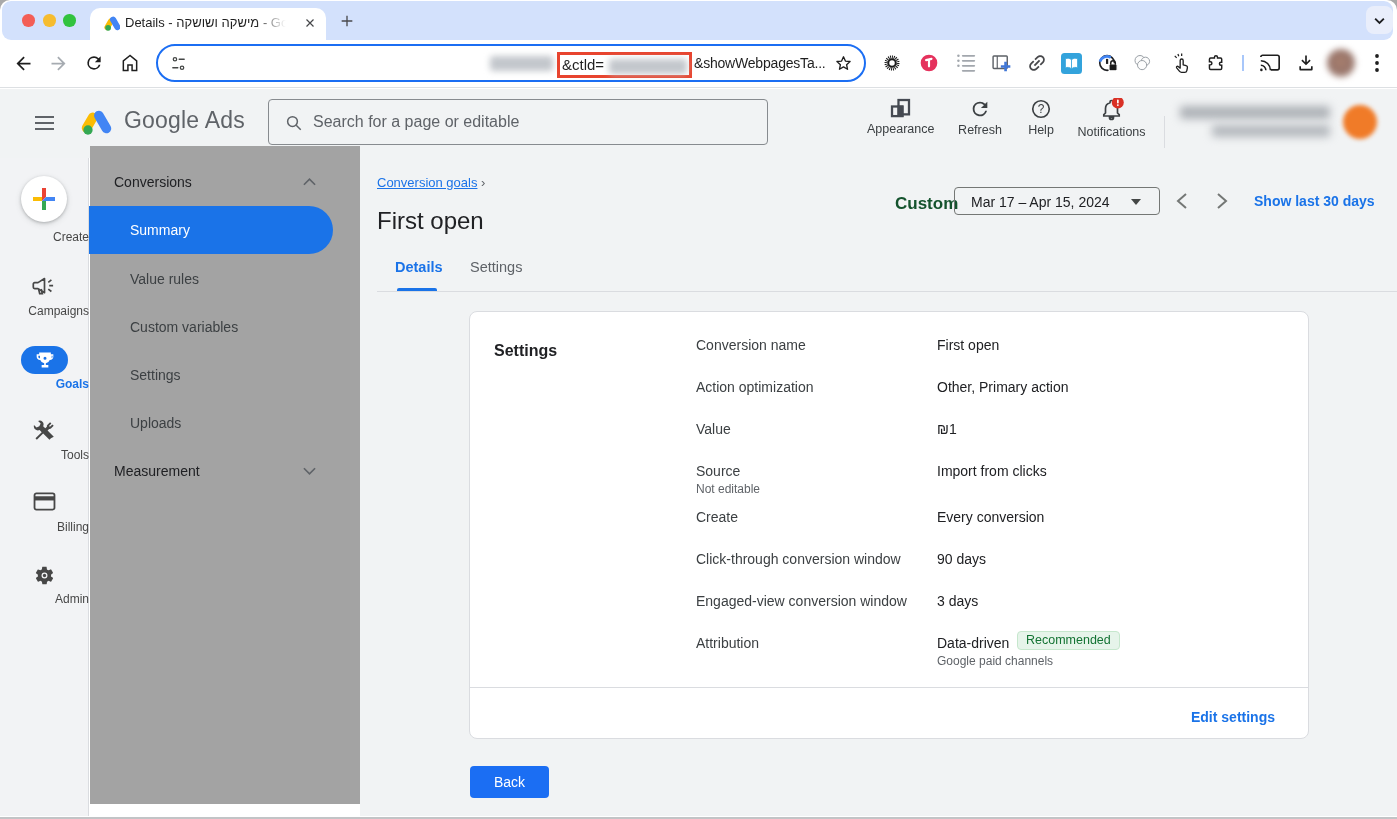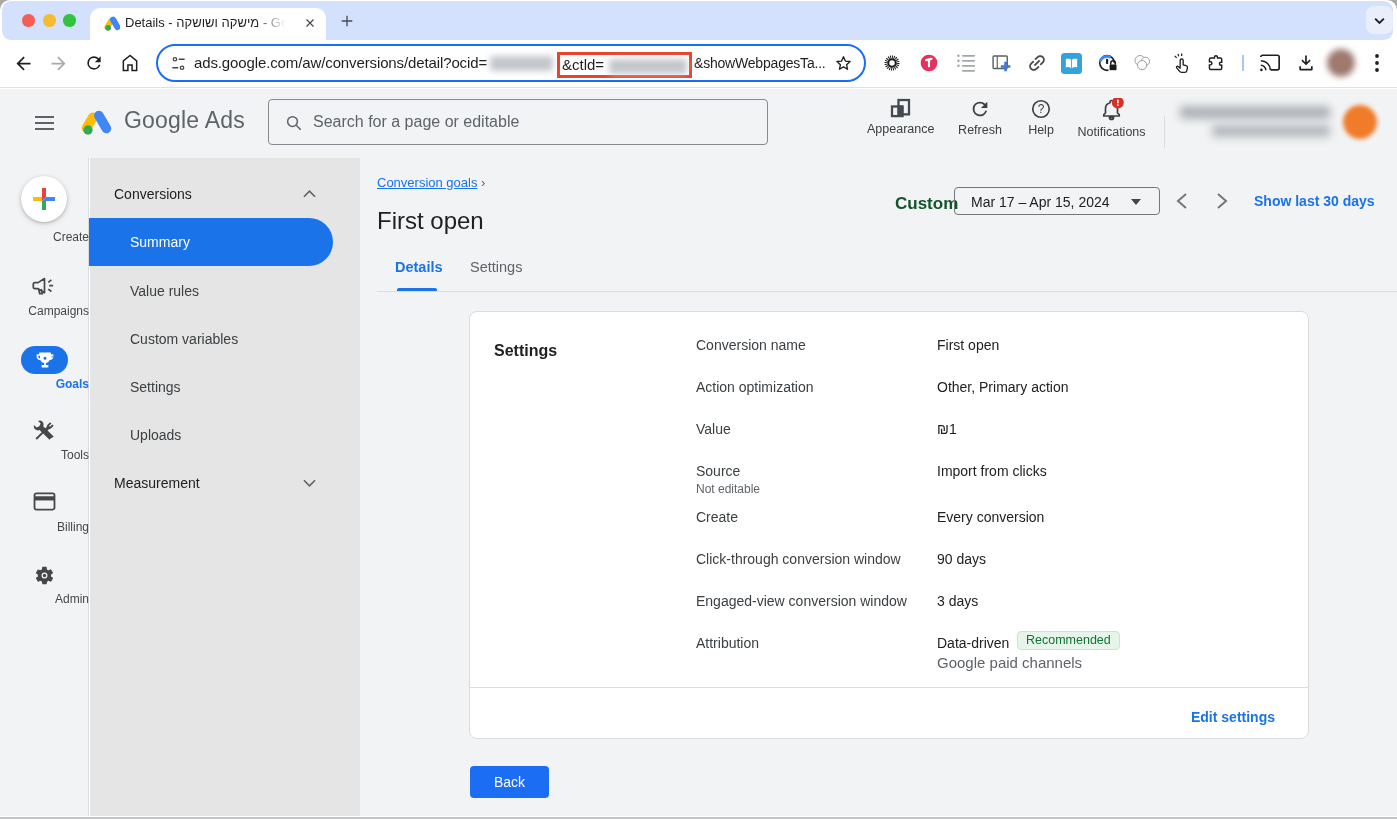--- a/index.html
+++ b/index.html
@@ -21,21 +21,21 @@
   #redbox { position:absolute; left:399px; top:6px; width:135px; height:26px; border:3px solid #e8442e; }
   
   #adshead { position:absolute; left:0; top:89px; width:1397px; height:69px; background:#f1f3f4; }
   #gsearch { position:absolute; left:268px; top:10px; width:500px; height:46px; border:1px solid #878b8f; border-radius:4px; color:#5f6368; font-size:16px; line-height:44px; }
   .hicon { position:absolute; top:9px; text-align:center; color:#3c4043; }
   .hlabel { font-size:12.5px; color:#3c4043; margin-top:3px; }
   
   #rail { position:absolute; left:0; top:158px; width:89px; height:658px; background:#f2f3f5; border-right:1px solid #dadce0; }
   .railitem { position:absolute; width:89px; text-align:right; font-size:12px; color:#474747; }
   
-  #subnav { position:absolute; left:90px; top:158px; width:270px; height:658px; background:#e5e5e5; }
+  #subnav { position:absolute; left:90px; top:146px; width:270px; height:658px; background:#a3a3a3; }
   .navhead { position:absolute; left:24px; font-size:14px; color:#202124; }
   .navitem { position:absolute; left:40px; font-size:14px; color:#3c4043; }
   #sumpill { position:absolute; left:-1px; top:60px; width:244px; height:48px; background:#1a73e8; border-radius:0 24px 24px 0; color:#fff; font-size:14px; line-height:48px; padding-left:41px; }
   
   #main { position:absolute; left:360px; top:158px; width:1037px; height:658px; background:#f1f3f4; }
   #card { position:absolute; left:109px; top:153px; width:840px; height:428px; background:#fff; border:1px solid #dadce0; border-radius:8px; }
   .rowlabel { position:absolute; left:226px; font-size:14px; color:#3c4043; }
   .rowval { position:absolute; left:467px; font-size:14px; color:#202124; }
   .subgray { font-size:12px; color:#5f6368; }
   #backbtn { position:absolute; left:110px; top:608px; width:79px; height:32px; background:#1b6ef3; border-radius:4px; color:#fff; font-size:14px; text-align:center; line-height:32px; }
@@ -84,21 +84,20 @@
     <svg class="abs" style="left:120px; top:13px;" width="20" height="20" viewBox="0 0 24 24">
         <path d="M12 3 L4 9.5 V21 H9.5 V14.5 H14.5 V21 H20 V9.5 Z" fill="none" stroke="#1f1f1f" stroke-width="1.8"></path>
       </svg>
     <div id="omni">
       <svg class="abs" style="left:12px; top:9px;" width="17" height="17" viewBox="0 0 24 24" fill="#444746">
           <circle cx="7" cy="6" r="2.4" fill="none" stroke="#444746" stroke-width="1.8"></circle>
           <rect x="12" y="5" width="9" height="2" rx="1"></rect>
           <rect x="3" y="17" width="9" height="2" rx="1"></rect>
           <circle cx="17" cy="18" r="2.4" fill="none" stroke="#444746" stroke-width="1.8"></circle>
         </svg>
-      <div class="abs" style="left:36px; top:8px; font-size:15px; letter-spacing:-0.12px; color:#1f1f1f;">ads.google.com/aw/conversions/detail?ocid=</div>
       <div class="blur1" style="left:332px; top:10px; width:63px; height:15px;"></div>
       <div id="redbox">
         <div class="abs" style="left:2px; top:1px; font-size:15px; color:#1f1f1f;">&amp;ctld=</div>
         <div class="blur1" style="left:49px; top:4px; width:78px; height:15px;"></div>
       </div>
       <div class="abs" style="left:536px; top:9px; font-size:14px; letter-spacing:-0.2px; color:#1f1f1f;">&amp;showWebpagesTa...</div>
       <svg class="abs" style="left:676px; top:8px;" width="19" height="19" viewBox="0 0 24 24">
           <path d="M12 3.5l2.4 5.4 5.9.6-4.4 4 1.2 5.8L12 16.3l-5.1 3 1.2-5.8-4.4-4 5.9-.6z" fill="none" stroke="#1f1f1f" stroke-width="1.7" stroke-linejoin="round"></path>
         </svg>
     </div>
@@ -321,20 +320,20 @@
       <div class="rowlabel subgray" style="top:170px; font-size:12px;">Not editable</div>
       <div class="rowlabel" style="top:197px;">Create</div>
         <div class="rowval" style="top:197px;">Every conversion</div>
       <div class="rowlabel" style="top:239px;">Click-through conversion window</div>
         <div class="rowval" style="top:239px;">90 days</div>
       <div class="rowlabel" style="top:281px;">Engaged-view conversion window</div>
         <div class="rowval" style="top:281px;">3 days</div>
       <div class="rowlabel" style="top:323px;">Attribution</div>
         <div class="rowval" style="top:323px;">Data-driven</div>
       <div class="abs" style="left:547px; top:319px; font-size:12.5px; color:#137333; background:#e6f4ea; border:1px solid #c6e7cd; border-radius:4px; padding:1px 8px 2px;">Recommended</div>
-      <div class="rowval subgray" style="top:342px; font-size:15px; position:absolute;">Google paid channels</div>
+      <div class="rowval subgray" style="top:342px; font-size:12px; position:absolute;">Google paid channels</div>
       <div class="abs" style="left:0; top:375px; width:838px; height:1px; background:#dadce0;"></div>
       <div class="abs" style="right:33px; top:397px; font-size:14px; color:#1a73e8; font-weight:bold;">Edit settings</div>
     </div>
     <div id="backbtn">Back</div>
   </div>
   <div class="abs" style="left:0; top:817px; width:1397px; height:2px; background:#c2c4c6;"></div>
 </div>
 
 </body></html>

